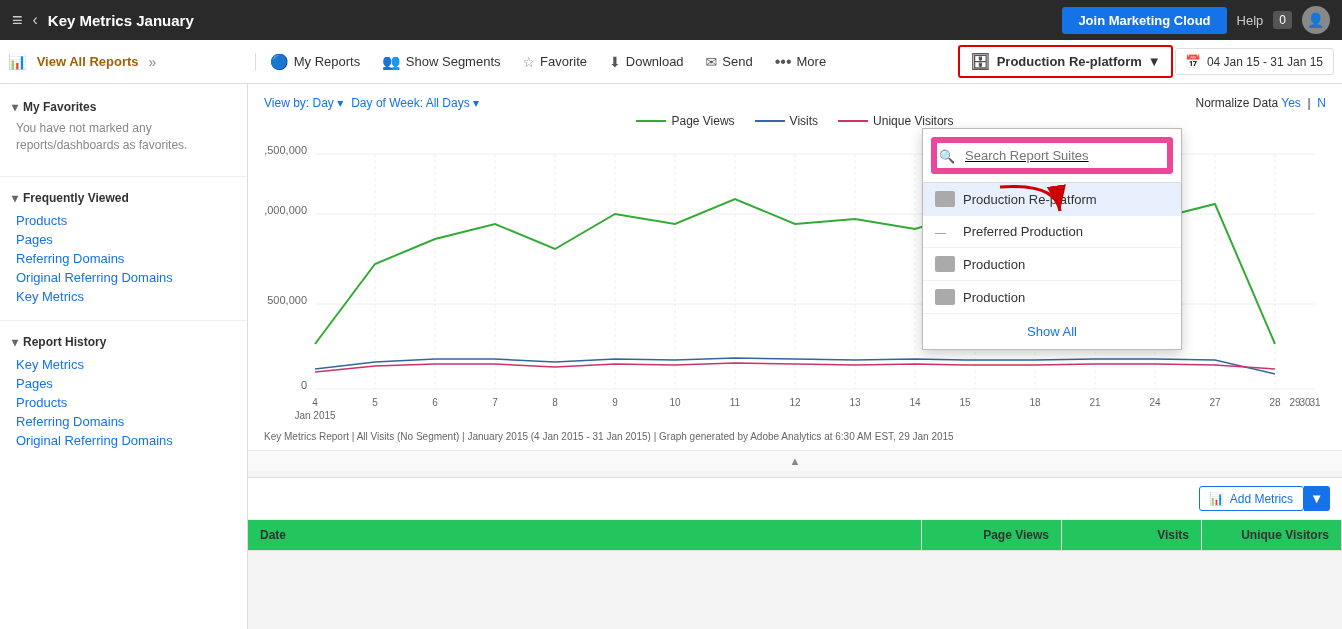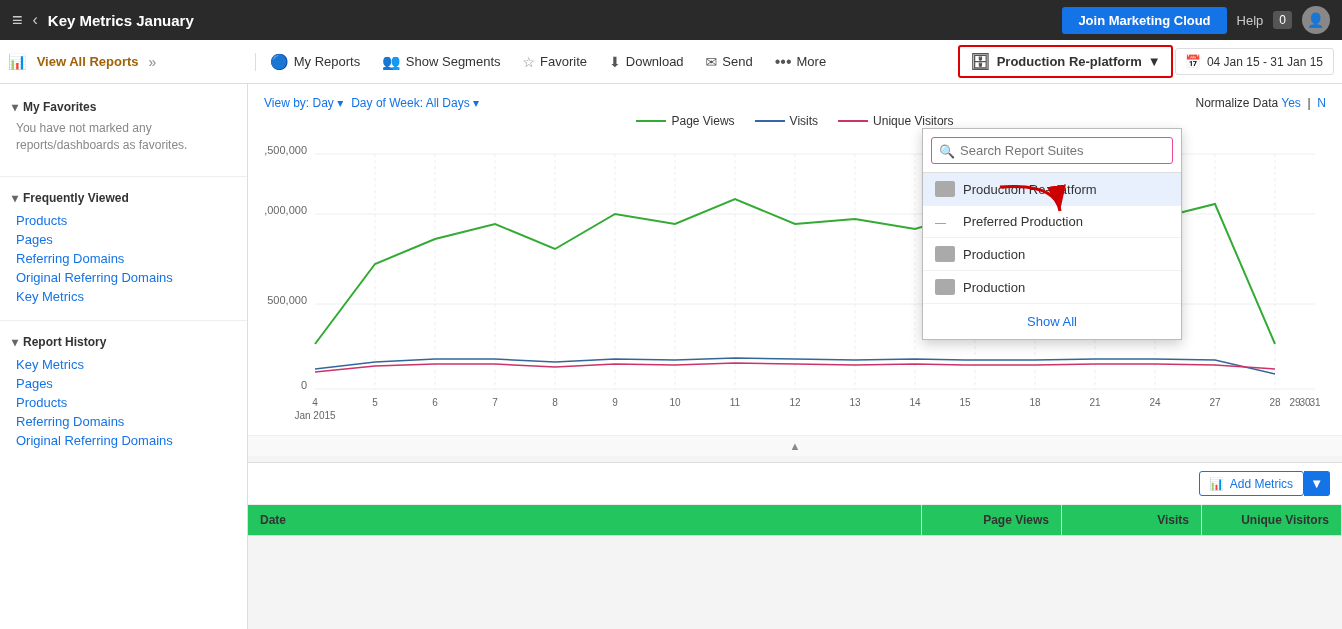--- a/index.html
+++ b/index.html
@@ -268,24 +268,25 @@
       box-shadow: 0 4px 12px rgba(0,0,0,0.2);
       z-index: 100;
     }
     .dropdown-search {
       padding: 8px;
       border-bottom: 1px solid #ddd;
     }
     .dropdown-search input {
       width: 100%;
       padding: 5px 8px 5px 28px;
-      border: 1px solid #ec4899;
+      border: 6px solid #ec4899;
       border-radius: 3px;
       font-size: 13px;
       outline: none;
+      text-decoration: underline;
     }
     .search-icon-wrap {
       position: relative;
     }
     .search-icon-inner {
       position: absolute;
       left: 8px;
       top: 50%;
       transform: translateY(-50%);
       color: #888;
@@ -535,20 +536,21 @@
           <text x="950" y="272" font-size="10" fill="#666" text-anchor="middle">27</text>
           <text x="1010" y="272" font-size="10" fill="#666" text-anchor="middle">28</text>
           <text x="50" y="285" font-size="10" fill="#666" text-anchor="middle">Jan 2015</text>
 
           <text x="1030" y="272" font-size="10" fill="#666" text-anchor="middle">29</text>
           <text x="1040" y="272" font-size="10" fill="#666" text-anchor="middle">30</text>
           <text x="1050" y="272" font-size="10" fill="#666" text-anchor="middle">31</text>
         </svg>
       </div>
 
+      <div class="chart-footer">Key Metrics Report | All Visits (No Segment) | January 2015 (4 Jan 2015 - 31 Jan 2015) | Graph generated by Adobe Analytics at  6:30 AM EST, 29 Jan 2015</div>
     </div>
 
     <div class="scroll-indicator">
       <span>▲</span>
     </div>
 
     <div class="table-panel">
       <div class="table-header-bar">
         <button class="add-metrics-btn">
           <span style="color:#1473e6;">📊</span>

